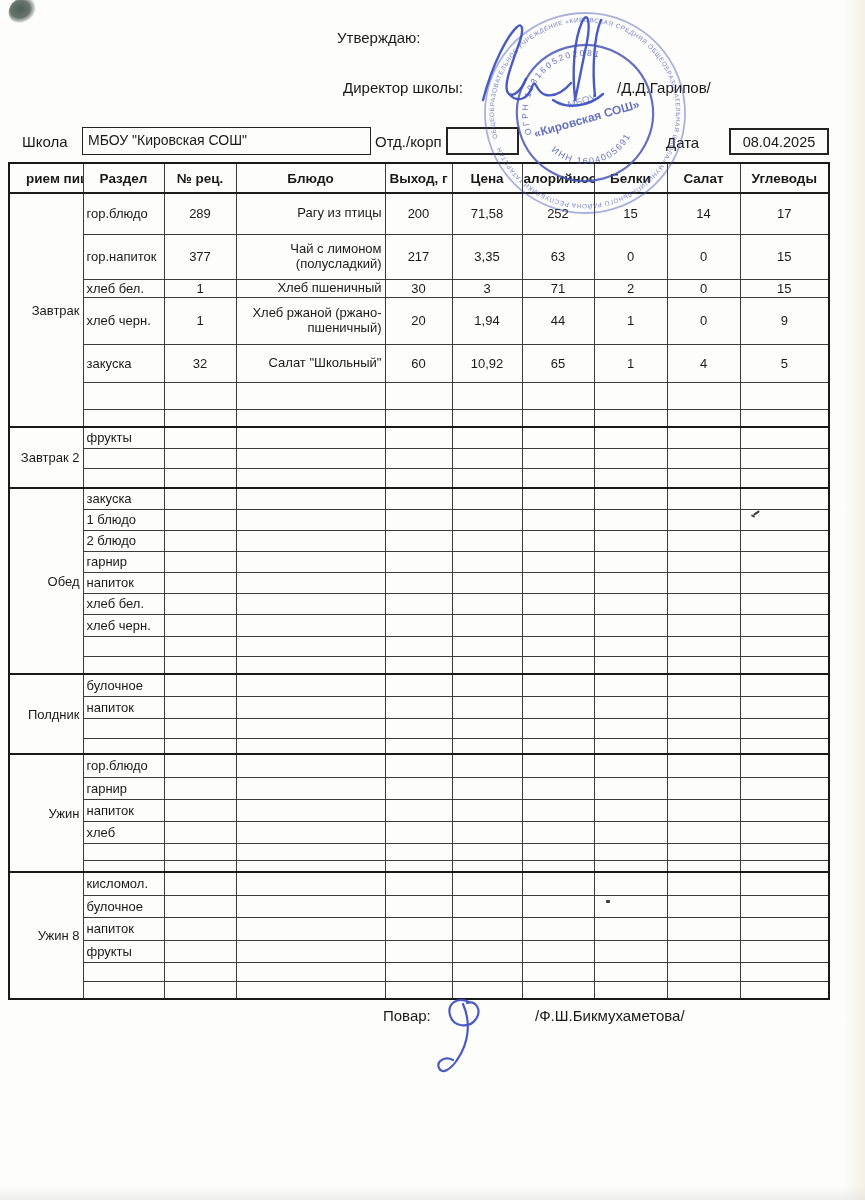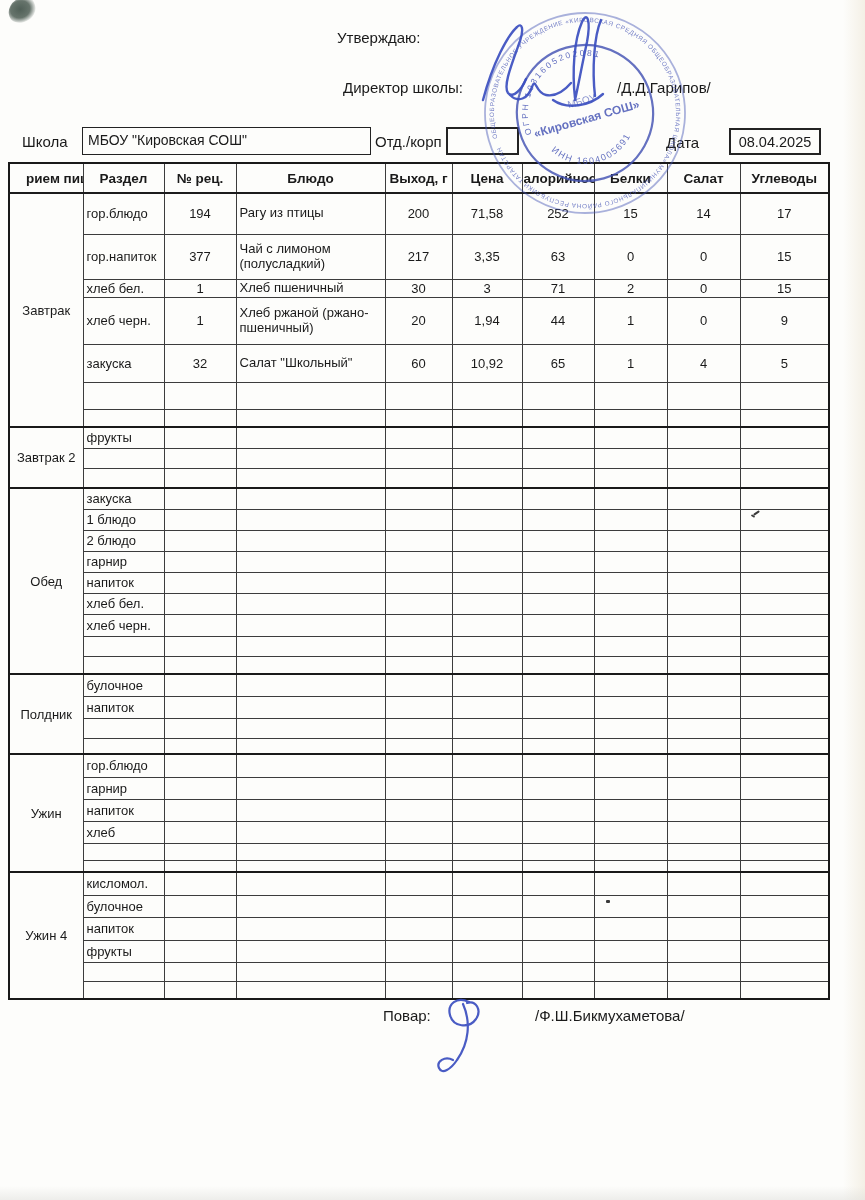--- a/index.html
+++ b/index.html
@@ -23,24 +23,24 @@
   .tbl-wrap{position:absolute;left:8px;top:162px;}
   table.menu{border-collapse:collapse;table-layout:fixed;width:820px;border:2.5px solid #191919;}
   table.menu th,table.menu td{
     border:1px solid #3c3c3c;font-family:"Liberation Sans","DejaVu Sans",sans-serif;
     font-size:13px;color:#1a1a1a;padding:0 3px;overflow:hidden;vertical-align:middle;
   }
   table.menu th{font-weight:bold;font-size:13.5px;text-align:center;white-space:nowrap;
     padding:0 1px;border-bottom:2px solid #1c1c1c;}
   table.menu th.first{text-align:center;padding-left:16px;}
   tr.section-start td{border-top:2.5px solid #191919;}
-  td.c-meal{vertical-align:top;text-align:center;padding:3px 2px 0 4px;font-size:13.5px;white-space:nowrap;}
+  td.c-meal{vertical-align:top;text-align:right;padding:3px 2px 0 4px;font-size:13.5px;white-space:nowrap;}
   td.c-razdel{text-align:left;padding-left:4px;white-space:nowrap;}
   td.c-num,td.c-val{text-align:center;}
-  td.c-dish{text-align:left;padding-left:4px;line-height:1.12;}
+  td.c-dish{text-align:right;padding-left:4px;line-height:1.12;}
   td.va-b{vertical-align:bottom;padding-bottom:4px;}
   .stamp-svg{position:absolute;left:455px;top:-2px;pointer-events:none;}
   .sig-svg{position:absolute;pointer-events:none;}
   .speck{position:absolute;background:#3a3a3a;border-radius:1px;}
 </style>
 </head>
 <body>
 
 <div class="page">
 
@@ -52,21 +52,21 @@
 
   <div class="lbl" style="left:22px;top:133px;">Школа</div>
   <div class="box" style="left:82px;top:127px;width:289px;height:28px;border-width:1.6px;">
     <span class="val">МБОУ "Кировская СОШ"</span>
   </div>
   <div class="lbl" style="left:375px;top:133px;">Отд./корп</div>
   <div class="box" style="left:446px;top:127px;width:73px;height:28px;">
     <span class="val"></span>
   </div>
   <div class="lbl" style="left:666px;top:134px;text-align:center;">Дата</div>
-  <div class="box" style="left:729px;top:128px;width:92px;height:27px;border-width:2.2px;">
+  <div class="box" style="left:729px;top:128px;width:100px;height:27px;border-width:2.2px;">
     <span class="val center">08.04.2025</span>
   </div>
 
   <div class="tbl-wrap" id="tbl-wrap">
       <table class="menu">
         <colgroup>
           <col style="width: 74px;">
           <col style="width: 81px;">
           <col style="width: 72px;">
           <col style="width: 149px;">
@@ -88,21 +88,21 @@
             <th>алорийнос</th>
             <th>Белки</th>
             <th>Салат</th>
             <th>Углеводы</th>
           </tr>
         </thead>
         <tbody>
           <tr class="section-start" style="height: 41px;">
             <td rowspan="7" class="c-meal">Завтрак</td>
             <td class="c-razdel va-b">гор.блюдо</td>
-            <td class="c-num va-b">194</td>
+            <td class="c-num va-b">289</td>
             <td class="c-dish">Рагу из птицы</td>
             <td class="c-val va-b">200</td>
             <td class="c-val va-b">71,58</td>
             <td class="c-val va-b">252</td>
             <td class="c-val va-b">15</td>
             <td class="c-val va-b">14</td>
             <td class="c-val va-b">17</td>
           </tr>
           <tr style="height: 45px;">
             <td class="c-razdel va-b">гор.напиток</td>
@@ -410,21 +410,21 @@
             <td class="c-num"></td>
             <td class="c-dish"></td>
             <td class="c-val"></td>
             <td class="c-val"></td>
             <td class="c-val"></td>
             <td class="c-val"></td>
             <td class="c-val"></td>
             <td class="c-val"></td>
           </tr>
           <tr class="section-start" style="height: 23px;">
-            <td rowspan="6" class="c-meal">Ужин 4</td>
+            <td rowspan="6" class="c-meal">Ужин 8</td>
             <td class="c-razdel">кисломол.</td>
             <td class="c-num"></td>
             <td class="c-dish"></td>
             <td class="c-val"></td>
             <td class="c-val"></td>
             <td class="c-val"></td>
             <td class="c-val"></td>
             <td class="c-val"></td>
             <td class="c-val"></td>
           </tr>

